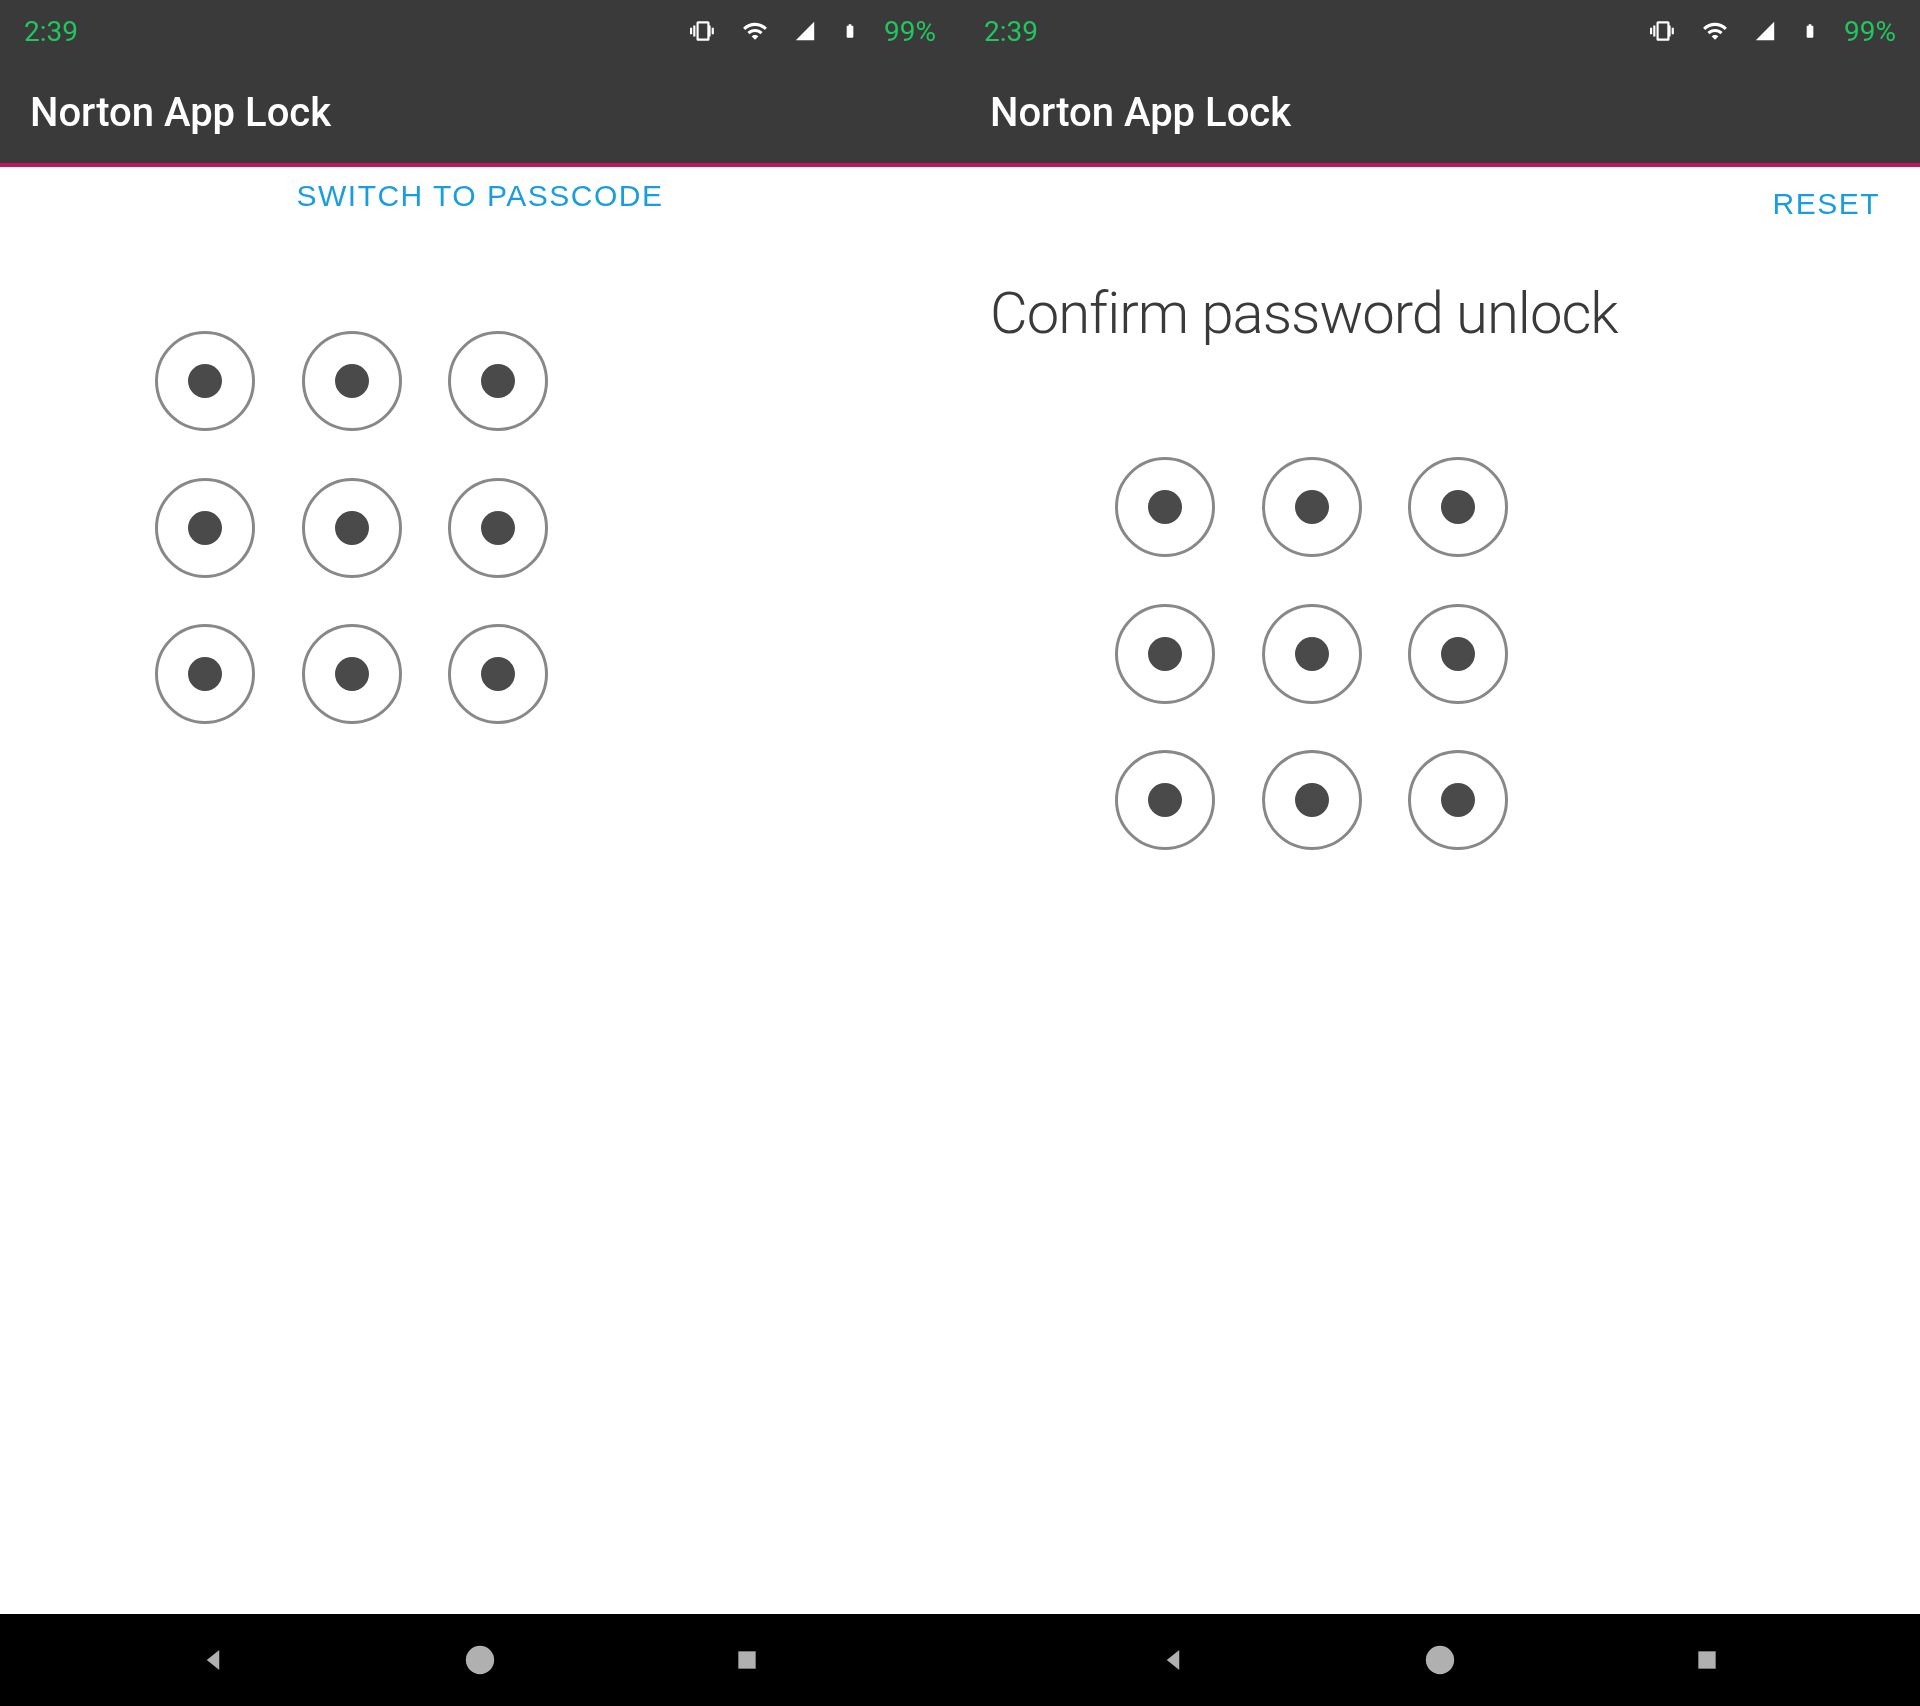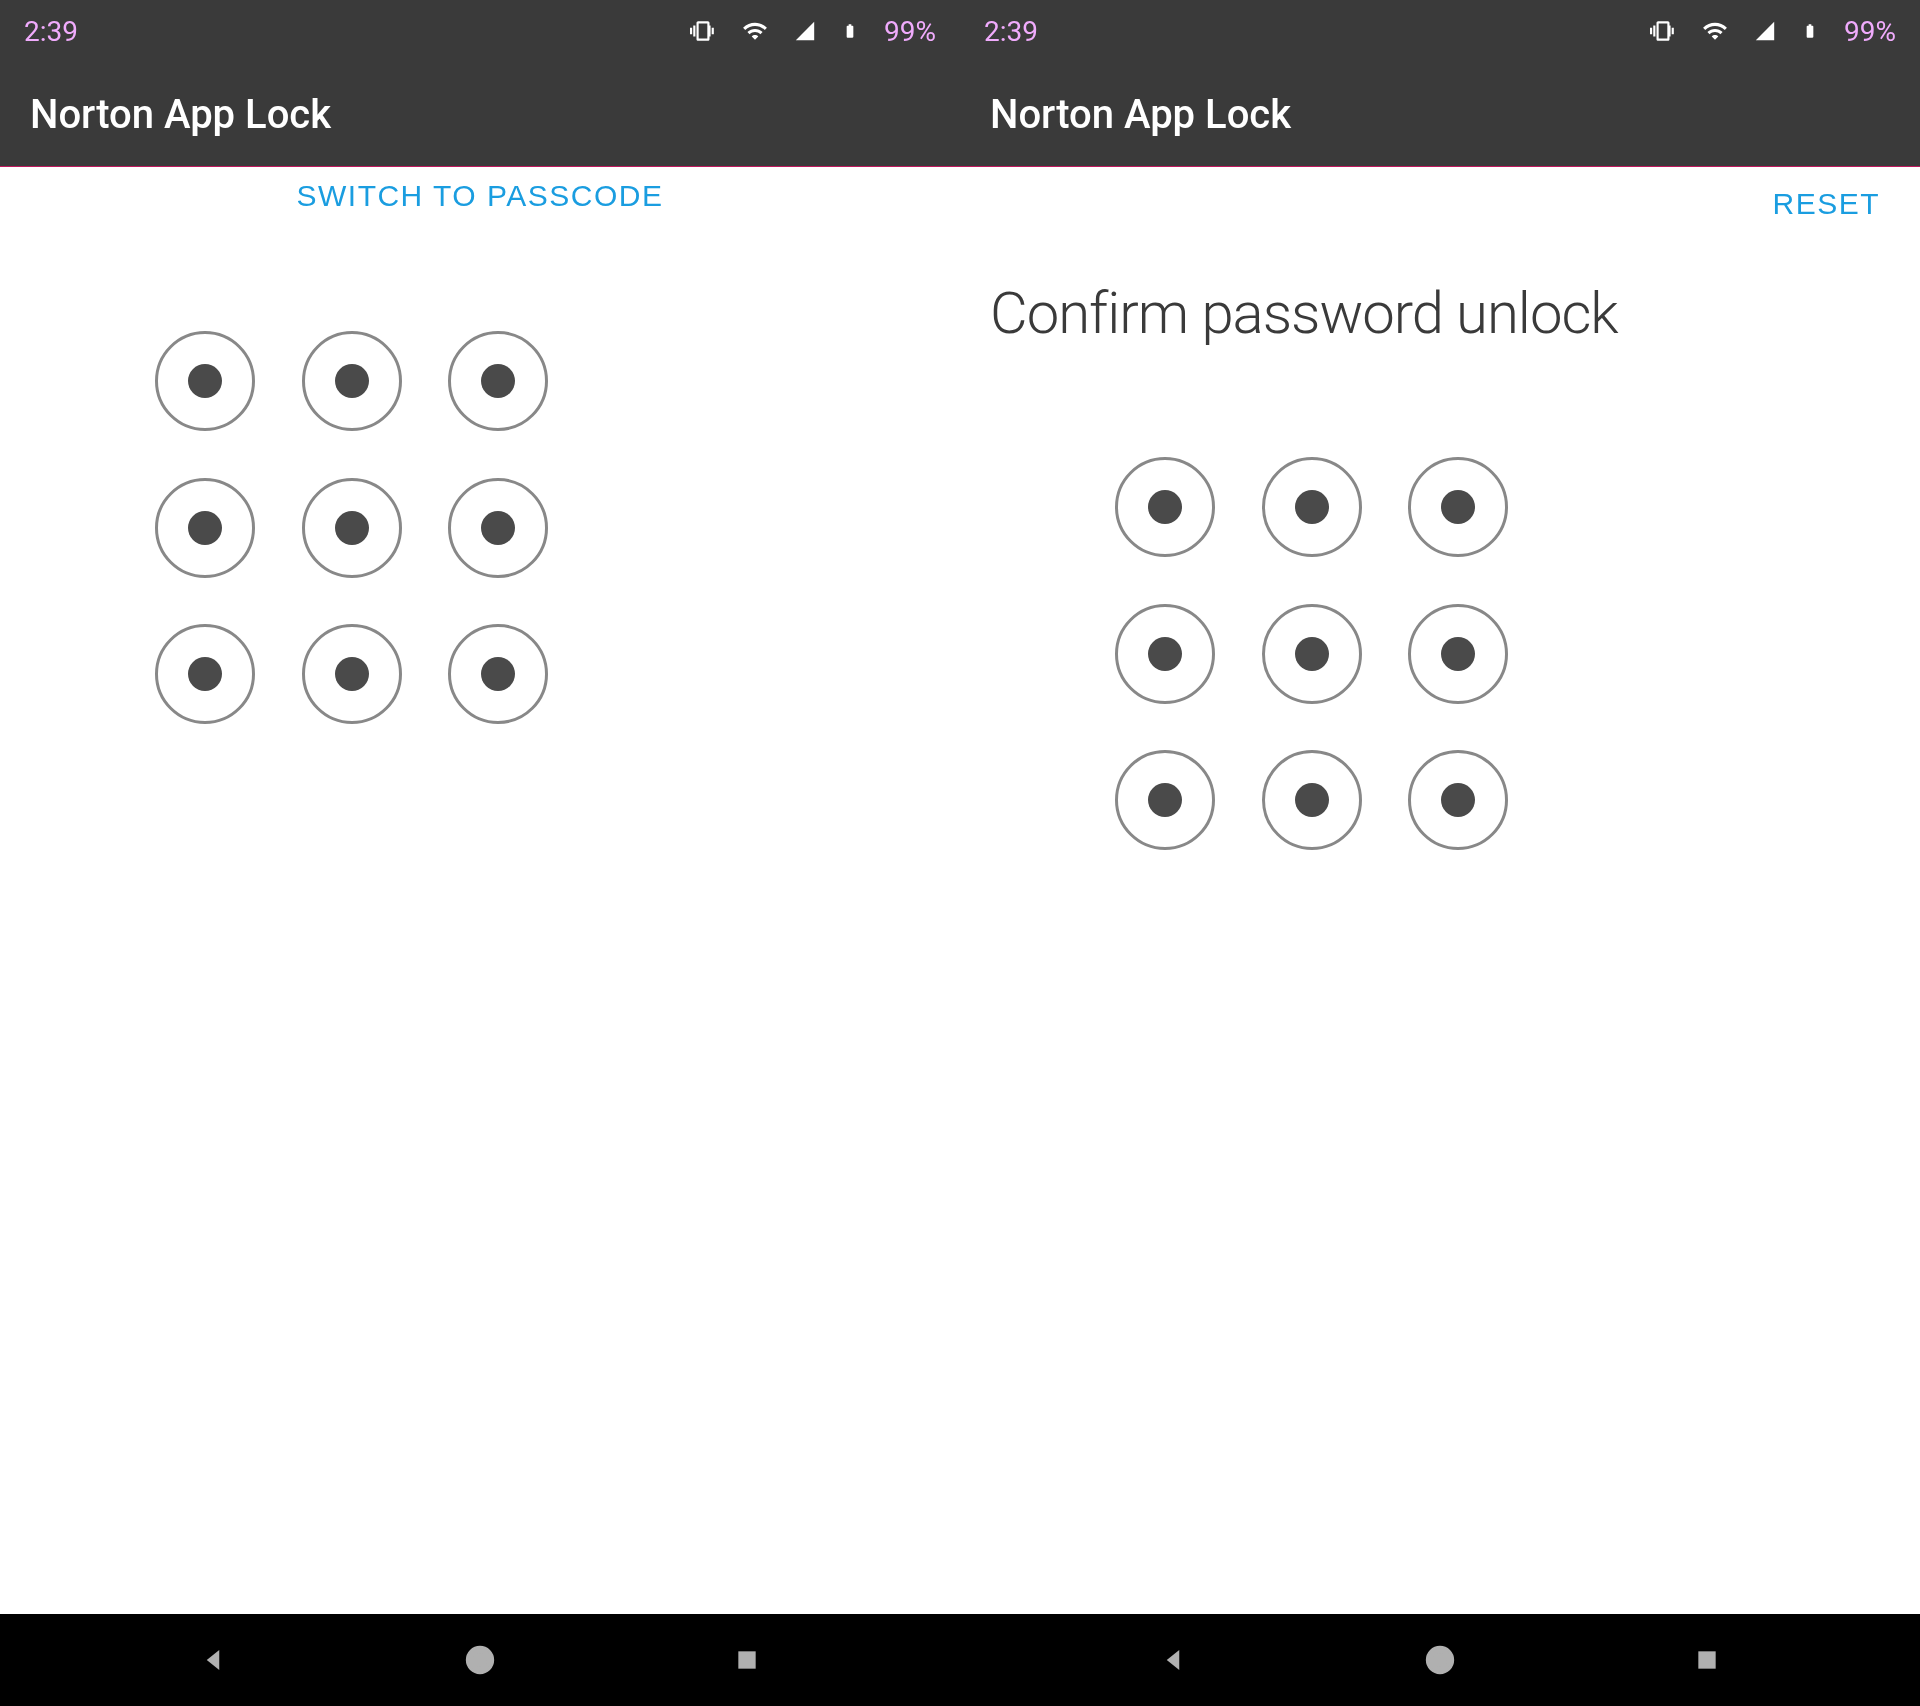--- a/index.html
+++ b/index.html
@@ -20,21 +20,21 @@
       flex: 1;
     }
     .phone-screen {
       width: 50%;
       display: flex;
       flex-direction: column;
       position: relative;
     }
     .status-bar {
       background: #3a3a3a;
-      color: #f0abfc;
+      color: #22c55e;
       height: 62px;
       display: flex;
       align-items: center;
       justify-content: space-between;
       padding: 0 24px;
       font-size: 28px;
       font-weight: 400;
     }
     .status-left {
       display: flex;
@@ -51,21 +51,21 @@
     }
     .app-bar {
       background: #3a3a3a;
       color: #ffffff;
       height: 105px;
       display: flex;
       align-items: center;
       padding: 0 30px;
       font-size: 40px;
       font-weight: 500;
-      border-bottom: 1px solid #be185d;
+      border-bottom: 4px solid #be185d;
     }
     .action-row {
       display: flex;
       justify-content: flex-end;
       padding: 20px 40px 8px 40px;
     }
     .action-button {
       color: #1a9de0;
       font-size: 30px;
       font-weight: 500;

